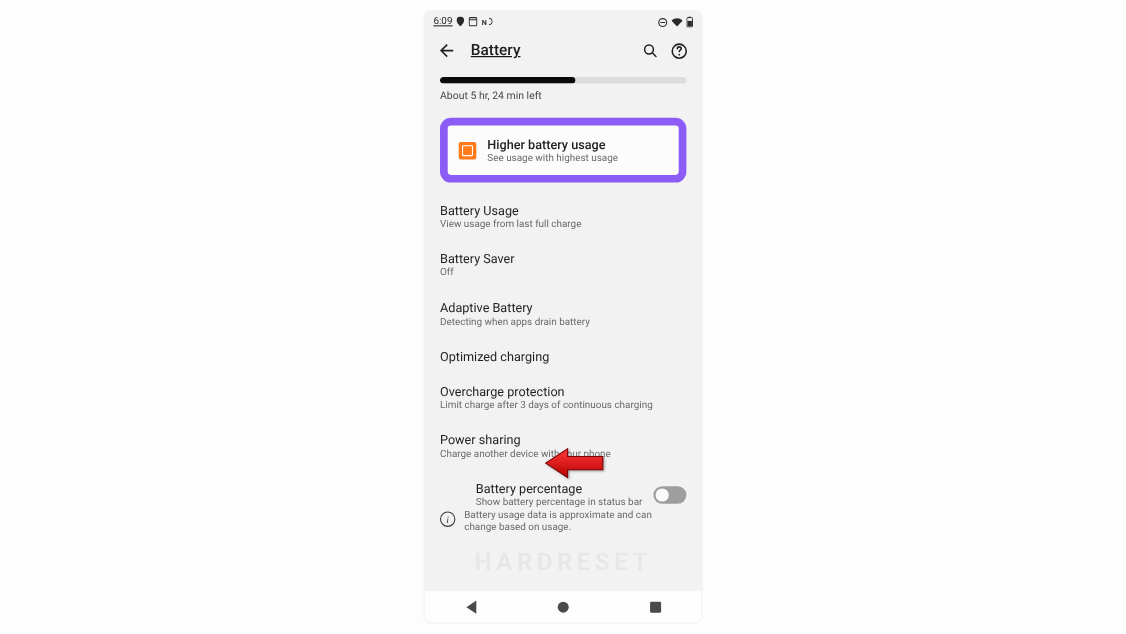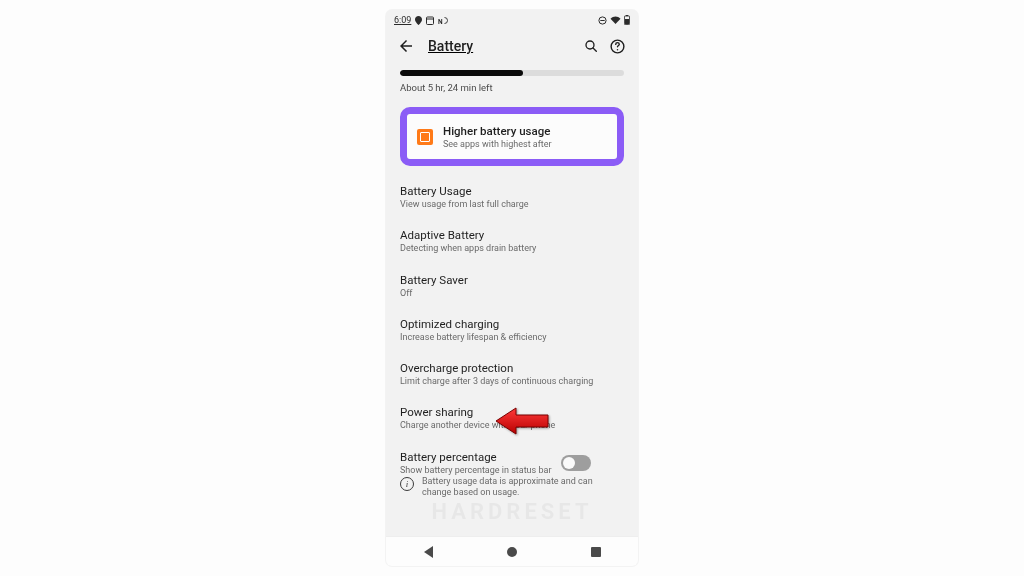--- a/index.html
+++ b/index.html
@@ -29,21 +29,21 @@
   .status-bar {
     height: 18px;
     padding: 2px 8px 0 8px;
     font-size: 9px;
     color: #2b2b2b;
     display: flex;
     align-items: center;
     justify-content: space-between;
     background: #f2f2f2;
   }
-  .status-left { display: flex; align-items: center; gap: 4px; text-decoration: underline; }
+  .status-left { display: flex; gap: 4px; text-decoration: underline; }
   .status-right { display: flex; align-items: center; gap: 3px; }
   .status-right svg { display: block; }
   
   .app-bar {
     height: 36px;
     display: flex;
     align-items: center;
     padding: 0 8px;
     background: #f2f2f2;
     text-decoration: underline;
@@ -95,21 +95,21 @@
     position:absolute;
     inset:3px;
     border:1px solid #fff;
     border-radius:1px;
   }
   .card .texts .t1 { font-size: 11.5px; font-weight: 500; color:#1f1f1f; }
   .card .texts .t2 { font-size: 9px; color:#6a6a6a; margin-top:1px; }
   .item { margin-top: 18px; position: relative; }
   .item .t1 { font-size: 11.5px; font-weight: 400; color:#1f1f1f; }
   .item .t2 { font-size: 9px; color:#6a6a6a; margin-top: 1px; line-height: 1.25; }
-  .item.with-switch { display:flex; align-items:center; justify-content:flex-start; gap:10px; }
+  .item.with-switch { display:flex; align-items:center; justify-content:flex-end; gap:10px; }
   .switch {
     width: 30px; height: 16px; border-radius: 8px; background:#9e9e9e; position:relative; flex-shrink:0;
   }
   .switch::after{
     content:""; position:absolute; left:2px; top:2px; width:12px; height:12px; border-radius:50%; background:#fafafa;
   }
   .info-row { margin-top: 0; display:flex; align-items:flex-start; gap:8px; }
   .info-row .i { width:14px; height:14px; border:1.4px solid #3a3a3a; border-radius:50%; position:relative; flex-shrink:0; margin-top:1px;}
   .info-row .i::after{content:"i"; position:absolute; left:0; right:0; text-align:center; font-size:9px; line-height:12px; color:#3a3a3a; font-family: Georgia, serif; font-style: italic;}
   .info-row .txt { font-size: 9px; color:#6a6a6a; line-height:1.3; }
@@ -208,39 +208,38 @@
       <div class="progress-bar">
         <div class="progress-fill"></div>
       </div>
       <div class="remaining">About 5 hr, 24 min left</div>
     </div>
 
     <div class="card">
       <div class="icon"></div>
       <div class="texts">
         <div class="t1">Higher battery usage</div>
-        <div class="t2">See apps with highest after</div>
+        <div class="t2">See usage with highest usage</div>
       </div>
     </div>
 
     <div class="item">
       <div class="t1">Battery Usage</div>
       <div class="t2">View usage from last full charge</div>
     </div>
     <div class="item">
+      <div class="t1">Battery Saver</div>
+      <div class="t2">Off</div>
+    </div>
+    <div class="item">
       <div class="t1">Adaptive Battery</div>
       <div class="t2">Detecting when apps drain battery</div>
     </div>
     <div class="item">
-      <div class="t1">Battery Saver</div>
-      <div class="t2">Off</div>
-    </div>
-    <div class="item">
       <div class="t1">Optimized charging</div>
-      <div class="t2">Increase battery lifespan &amp; efficiency</div>
     </div>
     <div class="item">
       <div class="t1">Overcharge protection</div>
       <div class="t2">Limit charge after 3 days of continuous charging</div>
     </div>
     <div class="item">
       <div class="t1">Power sharing</div>
       <div class="t2">Charge another device with your phone</div>
     </div>
     <div class="item with-switch">

